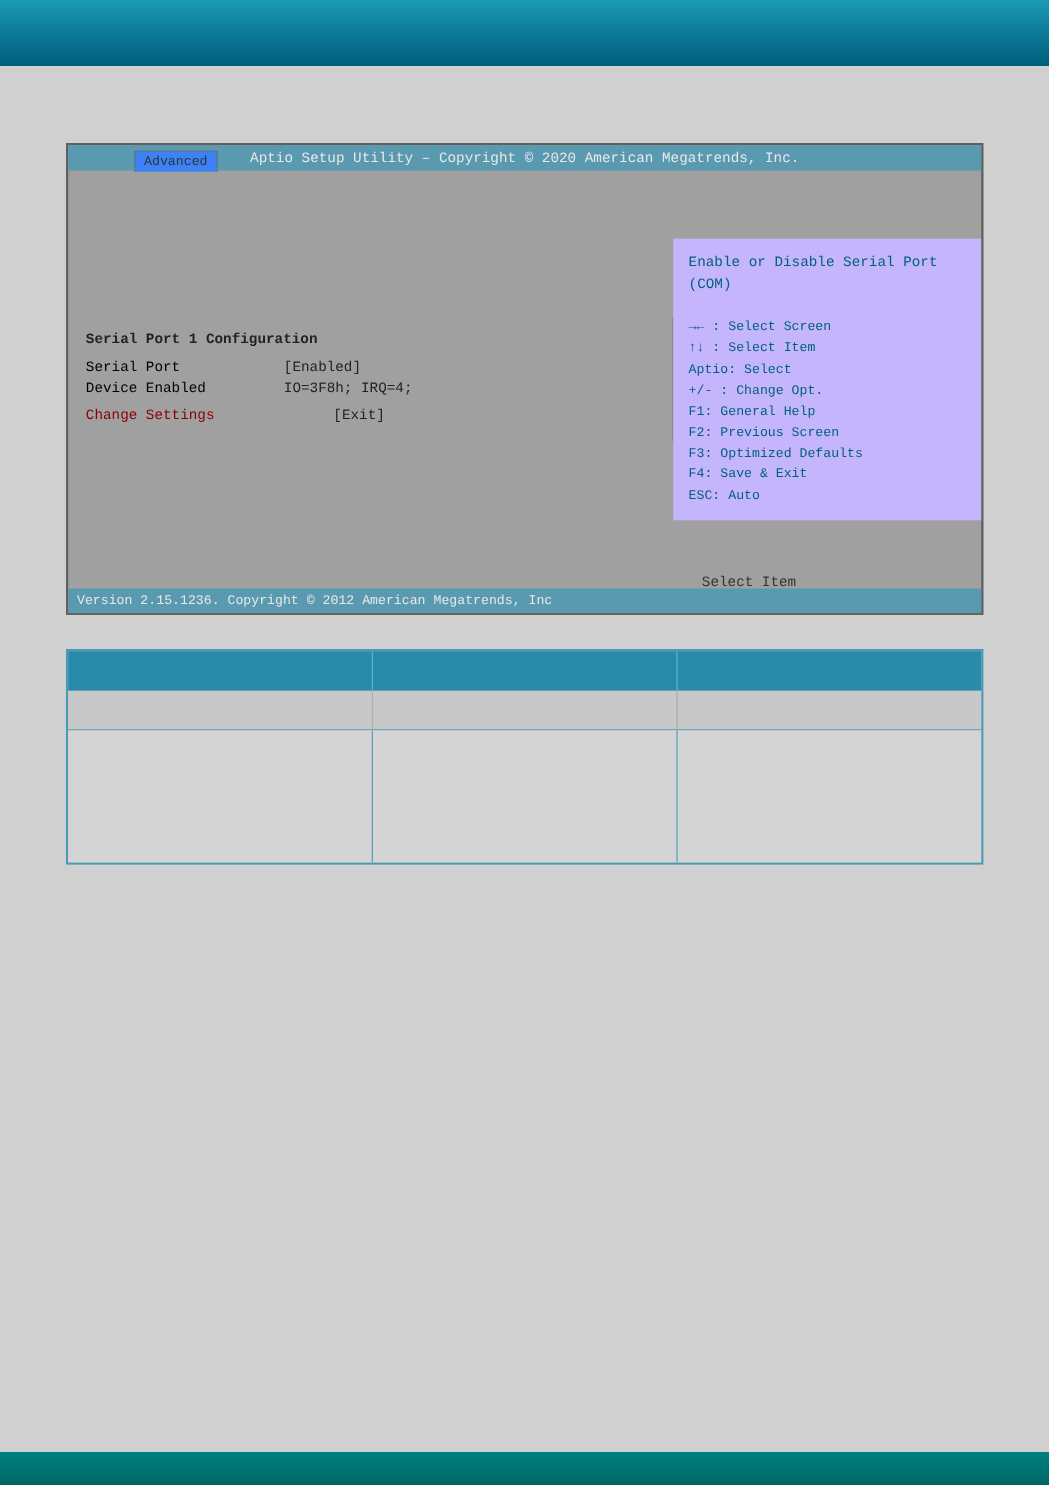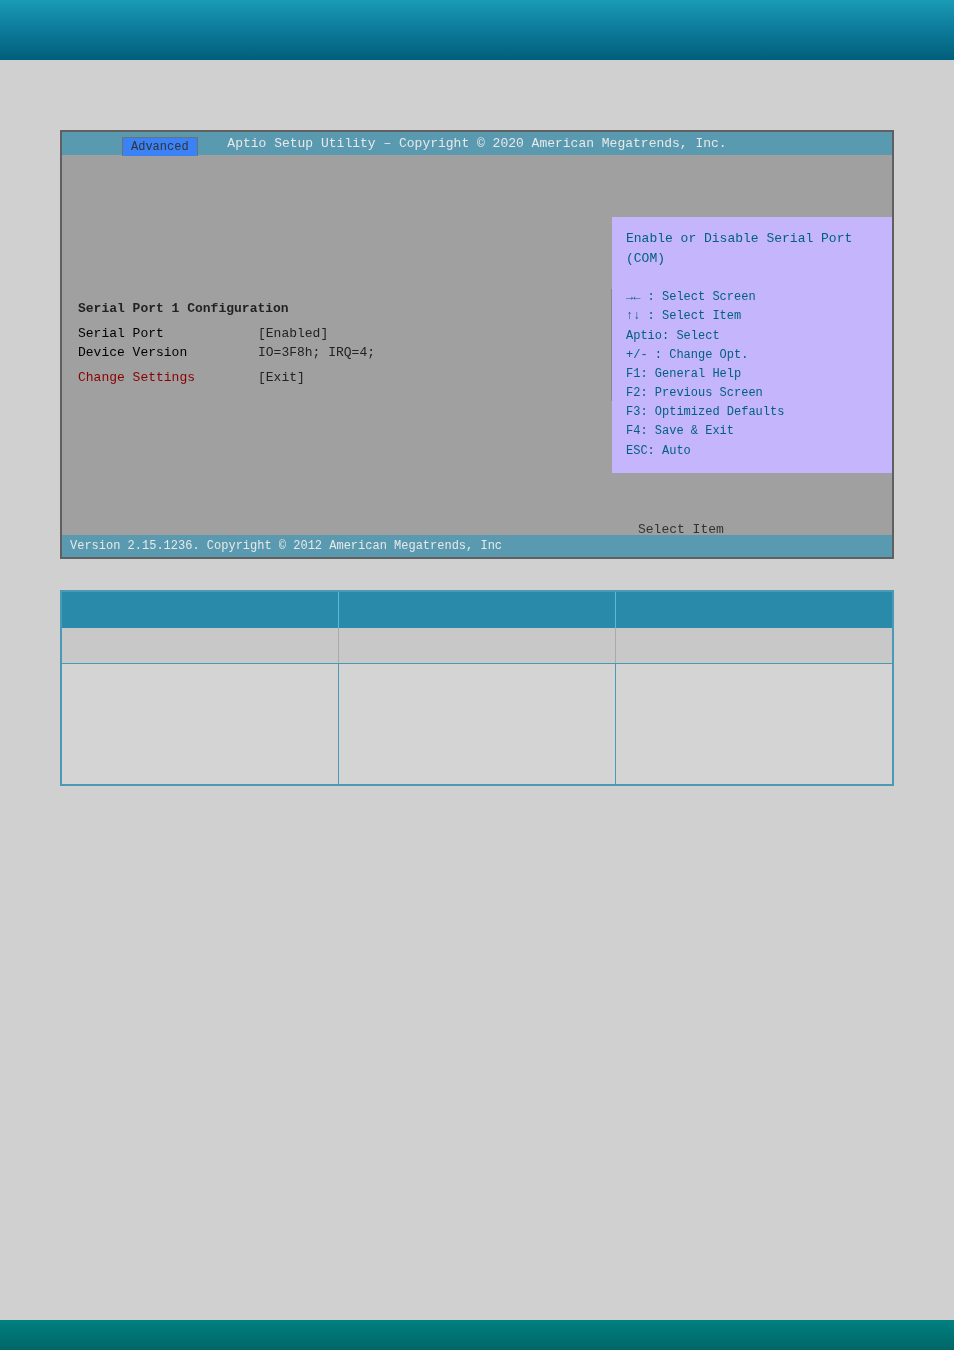--- a/index.html
+++ b/index.html
@@ -221,25 +221,25 @@
   <div class="bios-content">
 
     <div class="bios-left">
       <div class="section-title">Serial Port 1 Configuration</div>
 
       <div class="setting-row">
         <span class="setting-label">Serial Port</span>
         <span class="setting-value">[Enabled]</span>
       </div>
       <div class="setting-row">
-        <span class="setting-label">Device Version</span>
+        <span class="setting-label">Device Enabled</span>
         <span class="setting-value">IO=3F8h; IRQ=4;</span>
       </div>
 
-      <div style="margin-top:10px;" class="setting-row">
+      <div style="margin-top:10px;gap:45px;" class="setting-row">
         <span class="setting-label-highlight">Change Settings</span>
         <span class="setting-value">[Exit]</span>
       </div>
     </div>
 
     <div class="bios-right">
       <div class="help-text">Enable or Disable Serial Port (COM)</div>
 
       <div class="key-help">
         <div>→← : Select Screen</div>

